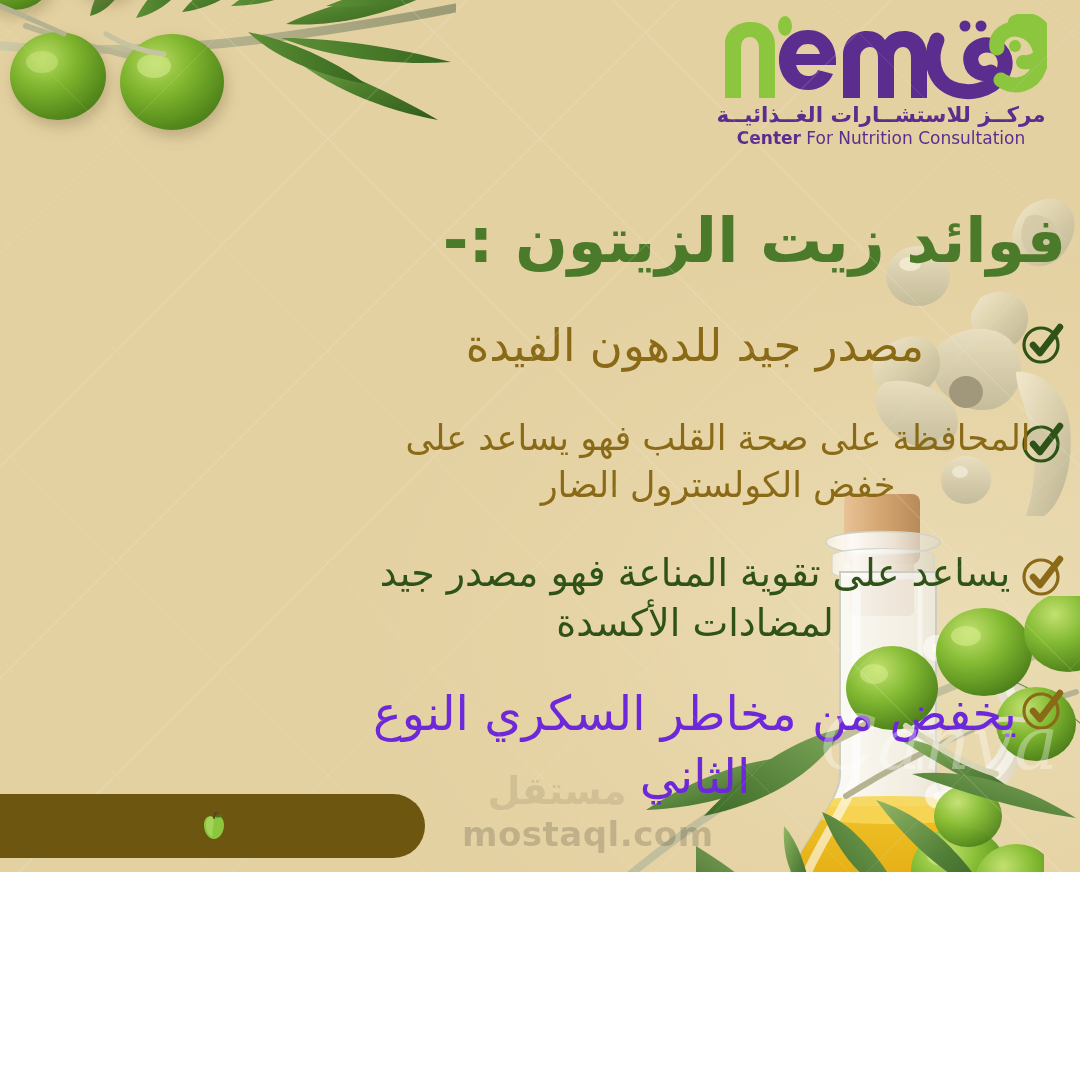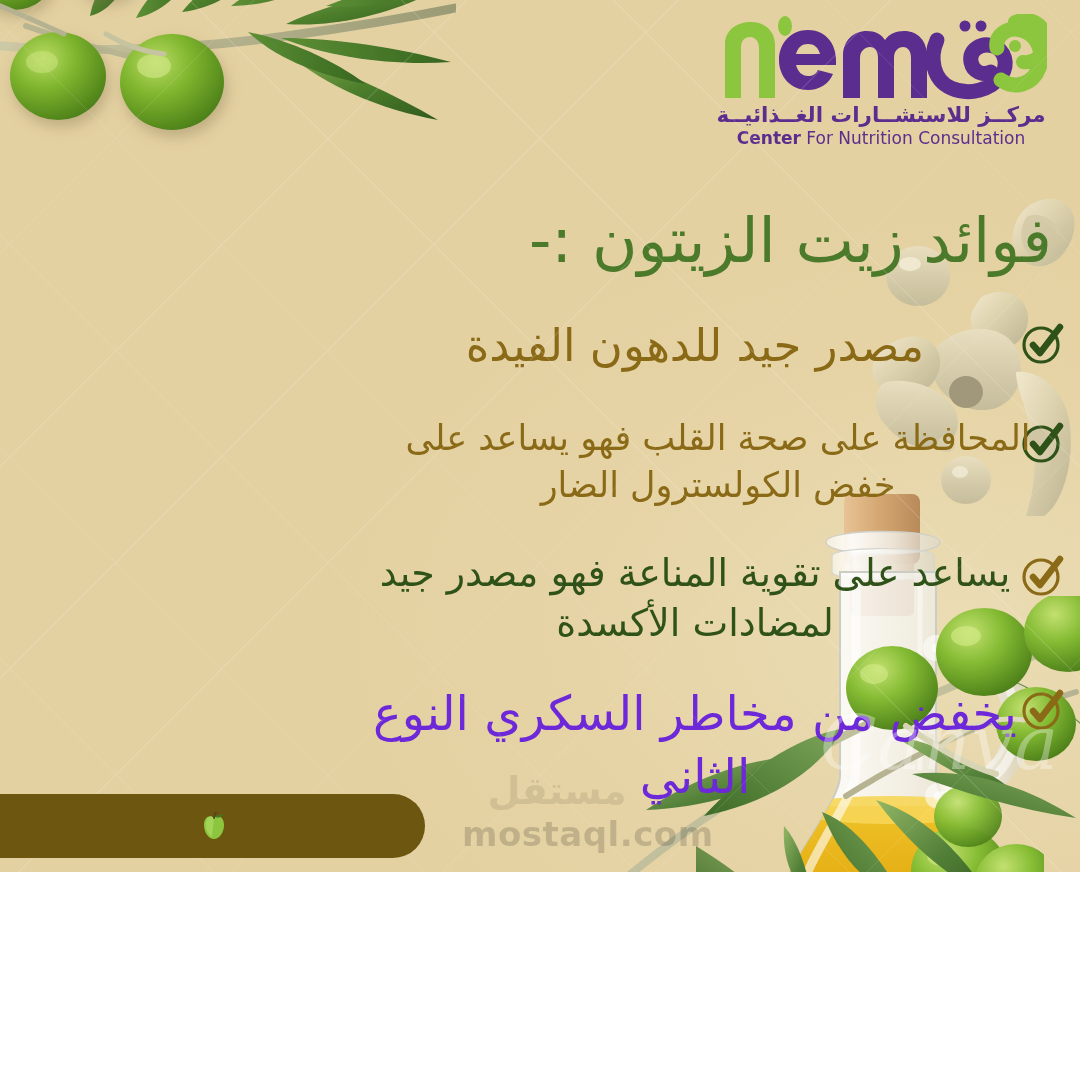--- a/index.html
+++ b/index.html
@@ -105,27 +105,27 @@
     color: #8cc63f;
     font-family: "DejaVu Serif", "Liberation Serif", serif;
     font-style: italic;
     direction: rtl;
     opacity: .95;
   }
 
   
   .headline {
     position: absolute;
-    right: 28px;
+    right: 14px;
     top: 206px;
     width: 660px;
     text-align: right;
     direction: rtl;
     font-size: 62px;
-    font-weight: 400;
+    font-weight: 700;
     color: #4b7a2b;
     line-height: 1.12;
     white-space: nowrap;
   }
 
   
   .benefits {
     position: absolute;
     right: 14px;
     top: 316px;

